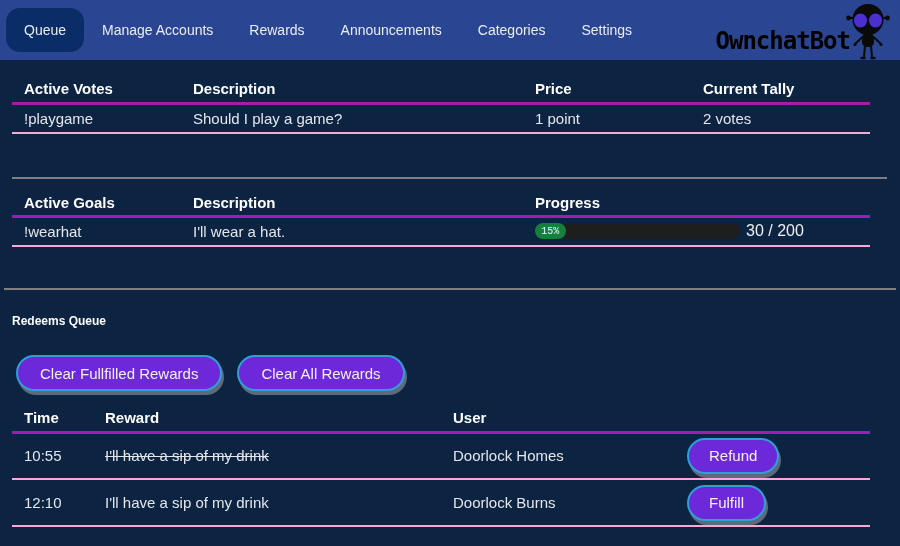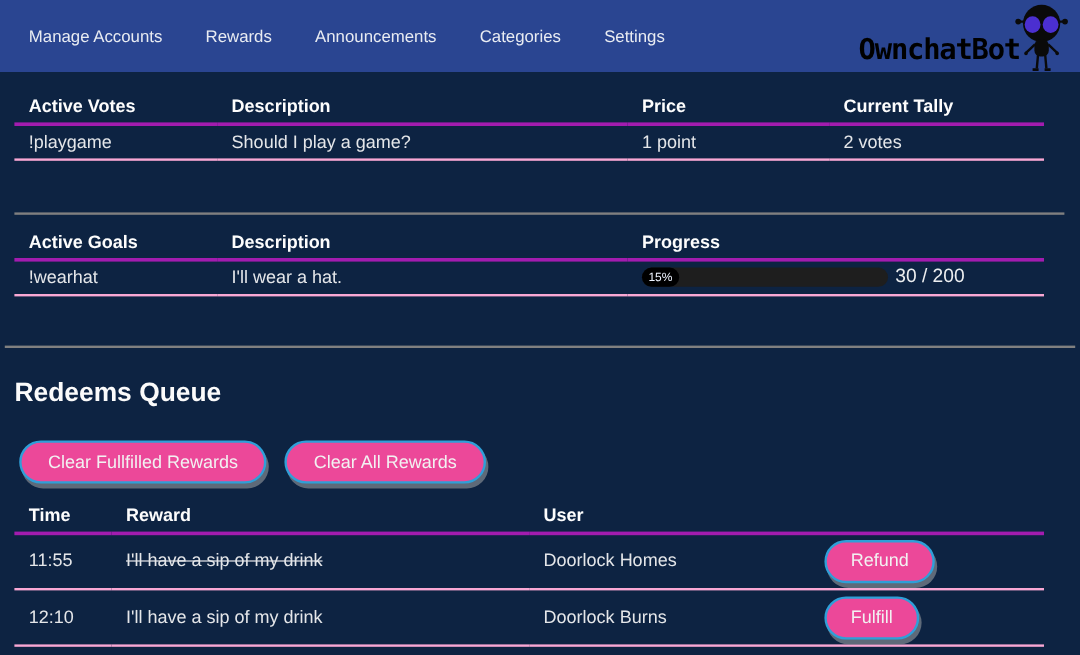--- a/index.html
+++ b/index.html
@@ -95,66 +95,68 @@
   .progress-wrap { display: flex; align-items: center; gap: 6px; }
   .progress-track {
     width: 205px; height: 16px;
     background: #1e1e1e;
     border-radius: 8px;
     position: relative;
   }
   .progress-fill {
     height: 16px;
     min-width: 26px;
-    background: #000000;
+    background: #15803d;
     border-radius: 8px;
     display: flex;
     align-items: center;
     justify-content: center;
     font-size: 10px;
     color: #eef4ff;
+    font-family: Liberation Mono, monospace;
   }
   .progress-text { font-size: 16px; color: #eceef0; }
 
   
   .section-title {
-    font-size: 22px;
+    font-size: 12px;
     font-weight: bold;
     color: #fbfbfb;
     margin: 24px 0 0 12px;
   }
   .button-row {
     display: flex;
     gap: 15px;
     margin: 27px 0 0 16px;
   }
   .pill-btn {
     height: 36px;
     border-radius: 18px;
     border: 2px solid #2f9fd8;
-    background: #ec4899;
+    background: #6d28d9;
     color: #f2f2f2;
     font-family: "Liberation Sans", sans-serif;
     font-size: 15px;
     padding: 0 22px;
     box-shadow: 2px 4px 0 rgba(148,153,158,0.6);
     cursor: pointer;
     white-space: nowrap;
   }
   .pill-btn.small { padding: 0 20px; }
 
   .redeems-table { margin-top: 13px; }
   .redeems-table th { height: 28px; }
   .redeems-table td { height: 47px; }
   .struck { text-decoration: line-through; }
 </style>
 </head>
 <body>
 
 <nav class="nav">
+  <div class="nav-tab active">Queue</div>
   <div class="nav-tab">Manage Accounts</div>
   <div class="nav-tab">Rewards</div>
   <div class="nav-tab">Announcements</div>
   <div class="nav-tab">Categories</div>
   <div class="nav-tab">Settings</div>
 
   <div class="logo">
     <span class="logo-text">OwnchatBot</span>
     <svg class="robot" width="48" height="58" viewBox="0 0 48 58">
 
@@ -258,21 +260,21 @@
   <thead>
     <tr>
       <th>Time</th>
       <th>Reward</th>
       <th>User</th>
       <th></th>
     </tr>
   </thead>
   <tbody>
     <tr>
-      <td>11:55</td>
+      <td>10:55</td>
       <td><span class="struck">I'll have a sip of my drink</span></td>
       <td>Doorlock Homes</td>
       <td><button class="pill-btn small">Refund</button></td>
     </tr>
     <tr>
       <td>12:10</td>
       <td><span>I'll have a sip of my drink</span></td>
       <td>Doorlock Burns</td>
       <td><button class="pill-btn small">Fulfill</button></td>
     </tr>

